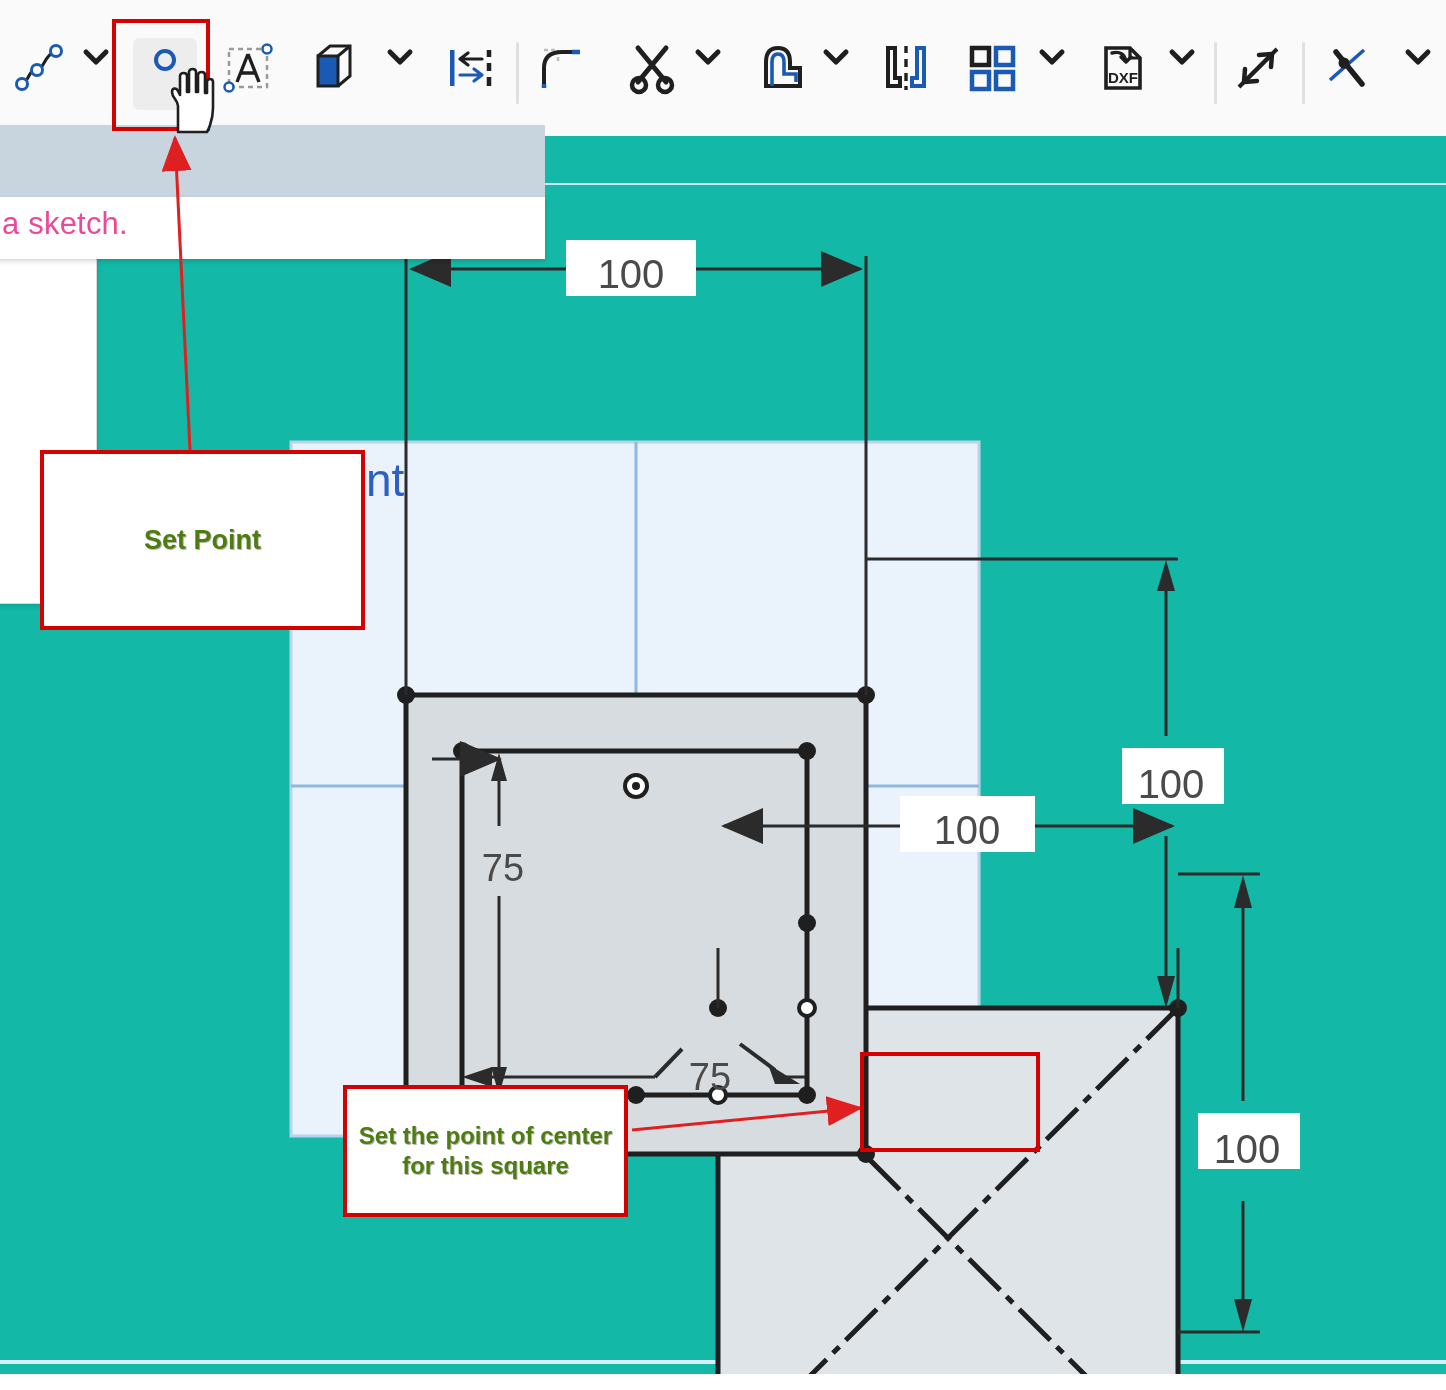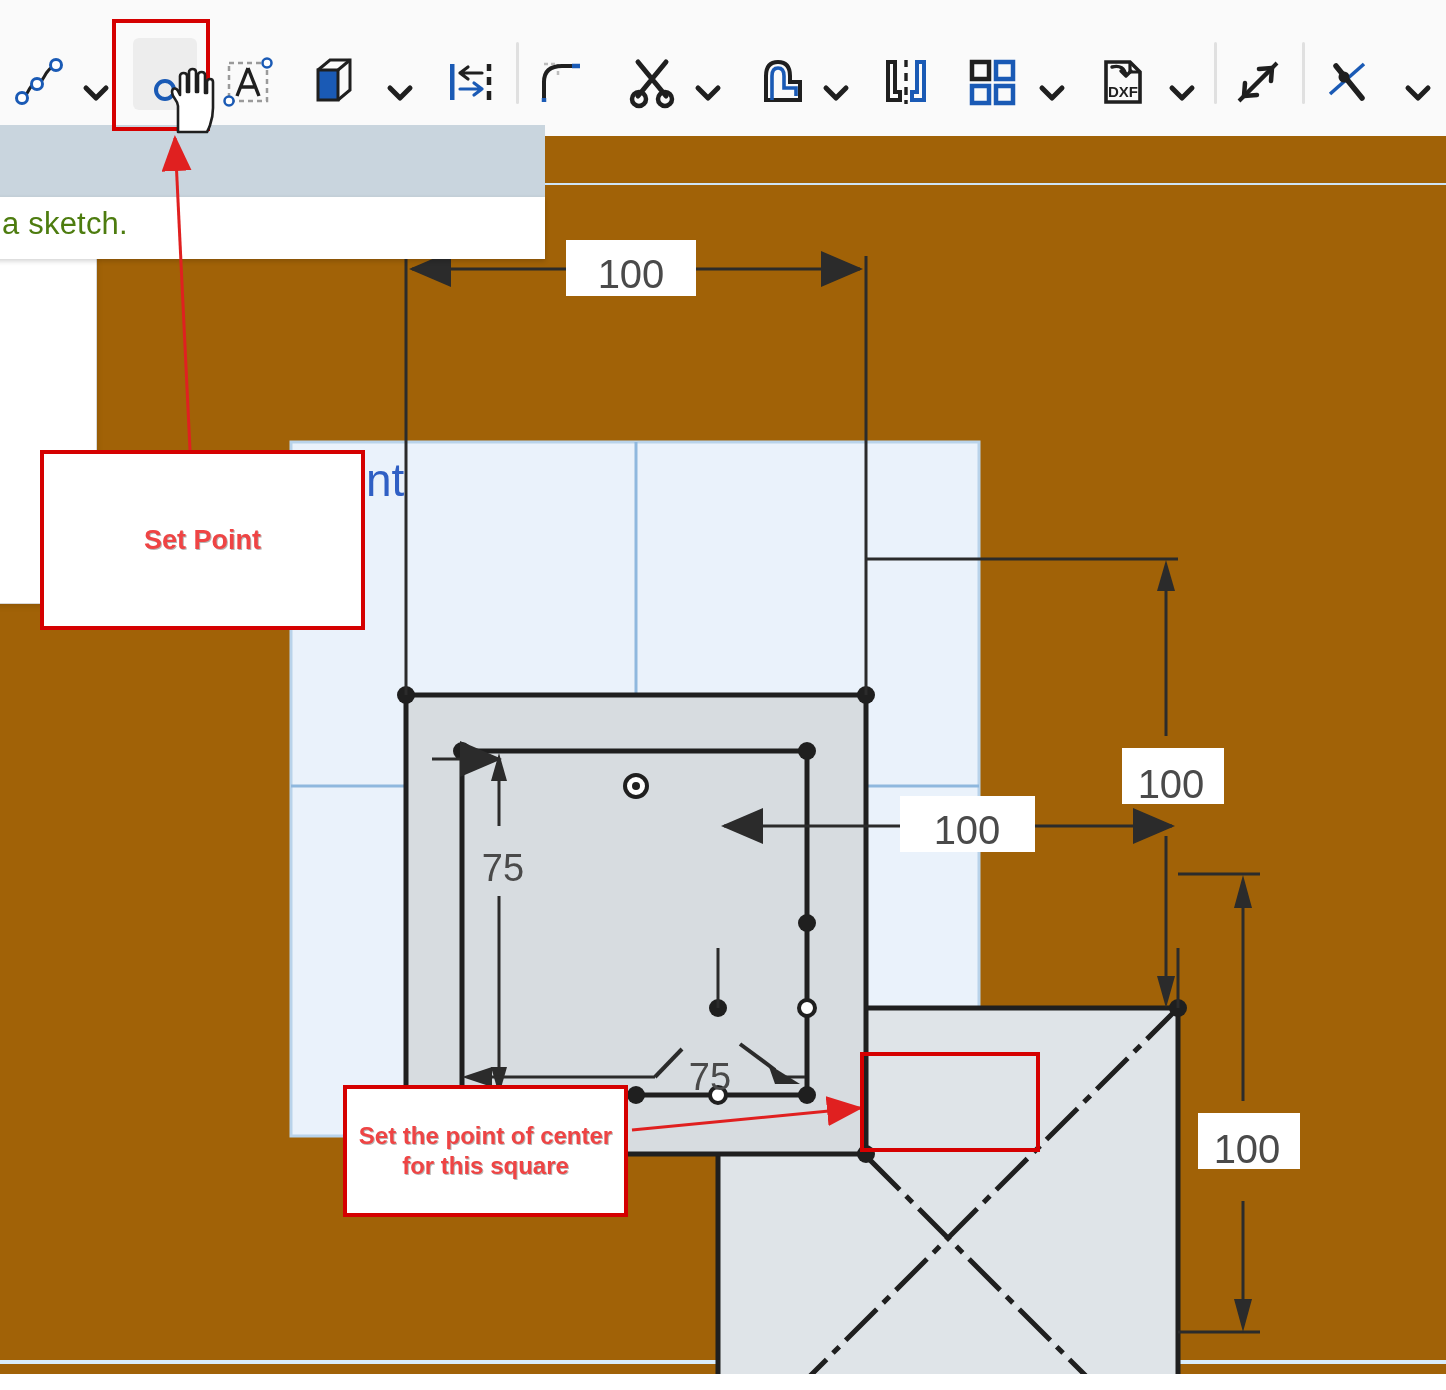--- a/index.html
+++ b/index.html
@@ -9,21 +9,21 @@
     font-family:"Liberation Sans", sans-serif;
     overflow:hidden;
     position:relative;
   }
   
   #toolbar{
     position:absolute;left:0;top:0;width:1446px;height:136px;
     background:#fafafa;
     border-bottom:1px solid #e6e6e6;
   }
-  .tb-item{position:absolute;top:40px;height:70px;display:flex;align-items:flex-end;justify-content:center;}
+  .tb-item{position:absolute;top:40px;height:70px;display:flex;align-items:flex-start;justify-content:center;}
   .tb-caret{width:44px;}
   .tb-caret svg{display:block;}
   .tb-icon{width:72px;}
   .tb-sep{position:absolute;top:42px;width:3px;height:62px;background:#e0e0e0;border-radius:2px;}
   .tb-hl-bg{
     position:absolute;left:133px;top:38px;width:64px;height:72px;
     background:#ededed;border-radius:6px;
   }
   
   #point-tool-highlight{
@@ -41,51 +41,51 @@
     z-index:20;
   }
   #tooltip-text-panel{
     position:absolute;left:-120px;top:197px;width:665px;height:62px;
     background:#ffffff;
     box-shadow:0 2px 5px rgba(0,0,0,.18);
     z-index:20;
   }
   #tooltip-text{
     position:absolute;left:122px;top:9px;
-    font-size:31px;color:#4d7c0f;letter-spacing:.2px;
+    font-size:31px;color:#ec4899;letter-spacing:.2px;
   }
   
   #dialog-fragment{
     position:absolute;left:-110px;top:258px;width:205px;height:345px;
     background:#ffffff;border:1px solid #d8d8d8;border-top:none;
     box-shadow:0 2px 6px rgba(0,0,0,.12);
     z-index:18;
   }
   #help-icon{
     position:absolute;left:48px;top:558px;width:34px;height:34px;border-radius:50%;
     background:#9e9e9e;color:#fff;font-size:24px;font-weight:bold;
     display:flex;align-items:center;justify-content:center;z-index:19;
   }
 
   
   #canvas-area{
     position:absolute;left:0;top:136px;width:1446px;height:1238px;
-    background:#a16207;overflow:hidden;
+    background:#14b8a6;overflow:hidden;
   }
   #canvas-top-rule{position:absolute;left:545px;top:47px;width:901px;height:2px;background:#cfe4f5;}
   #canvas-bottom-rule{position:absolute;left:0;bottom:10px;width:1446px;height:4px;background:#daedfb;}
 
   svg#sketch{position:absolute;left:0;top:0;width:1446px;height:1238px;}
 
   
   .callout{
     position:absolute;background:#ffffff;border:4px solid #d50000;
     box-sizing:border-box;z-index:60;
     display:flex;align-items:center;justify-content:center;
-    color:#ef4444;font-weight:bold;text-align:center;
+    color:#4d7c0f;font-weight:bold;text-align:center;
     text-shadow:1px 1px 0 rgba(120,120,120,.55);
   }
   #callout-setpoint{left:40px;top:450px;width:325px;height:180px;font-size:27px;}
   #callout-center{left:343px;top:1085px;width:285px;height:132px;font-size:24px;line-height:1.25;}
   #callout-zoom-box{
     position:absolute;left:860px;top:1052px;width:180px;height:100px;
     border:4px solid #d50000;box-sizing:border-box;background:transparent;z-index:59;
   }
   svg#annot-lines{position:absolute;left:0;top:0;width:1446px;height:1390px;z-index:58;pointer-events:none;}
   .dim-text{font-family:"Liberation Sans",sans-serif;fill:#4a4a4a;font-size:38px;}

